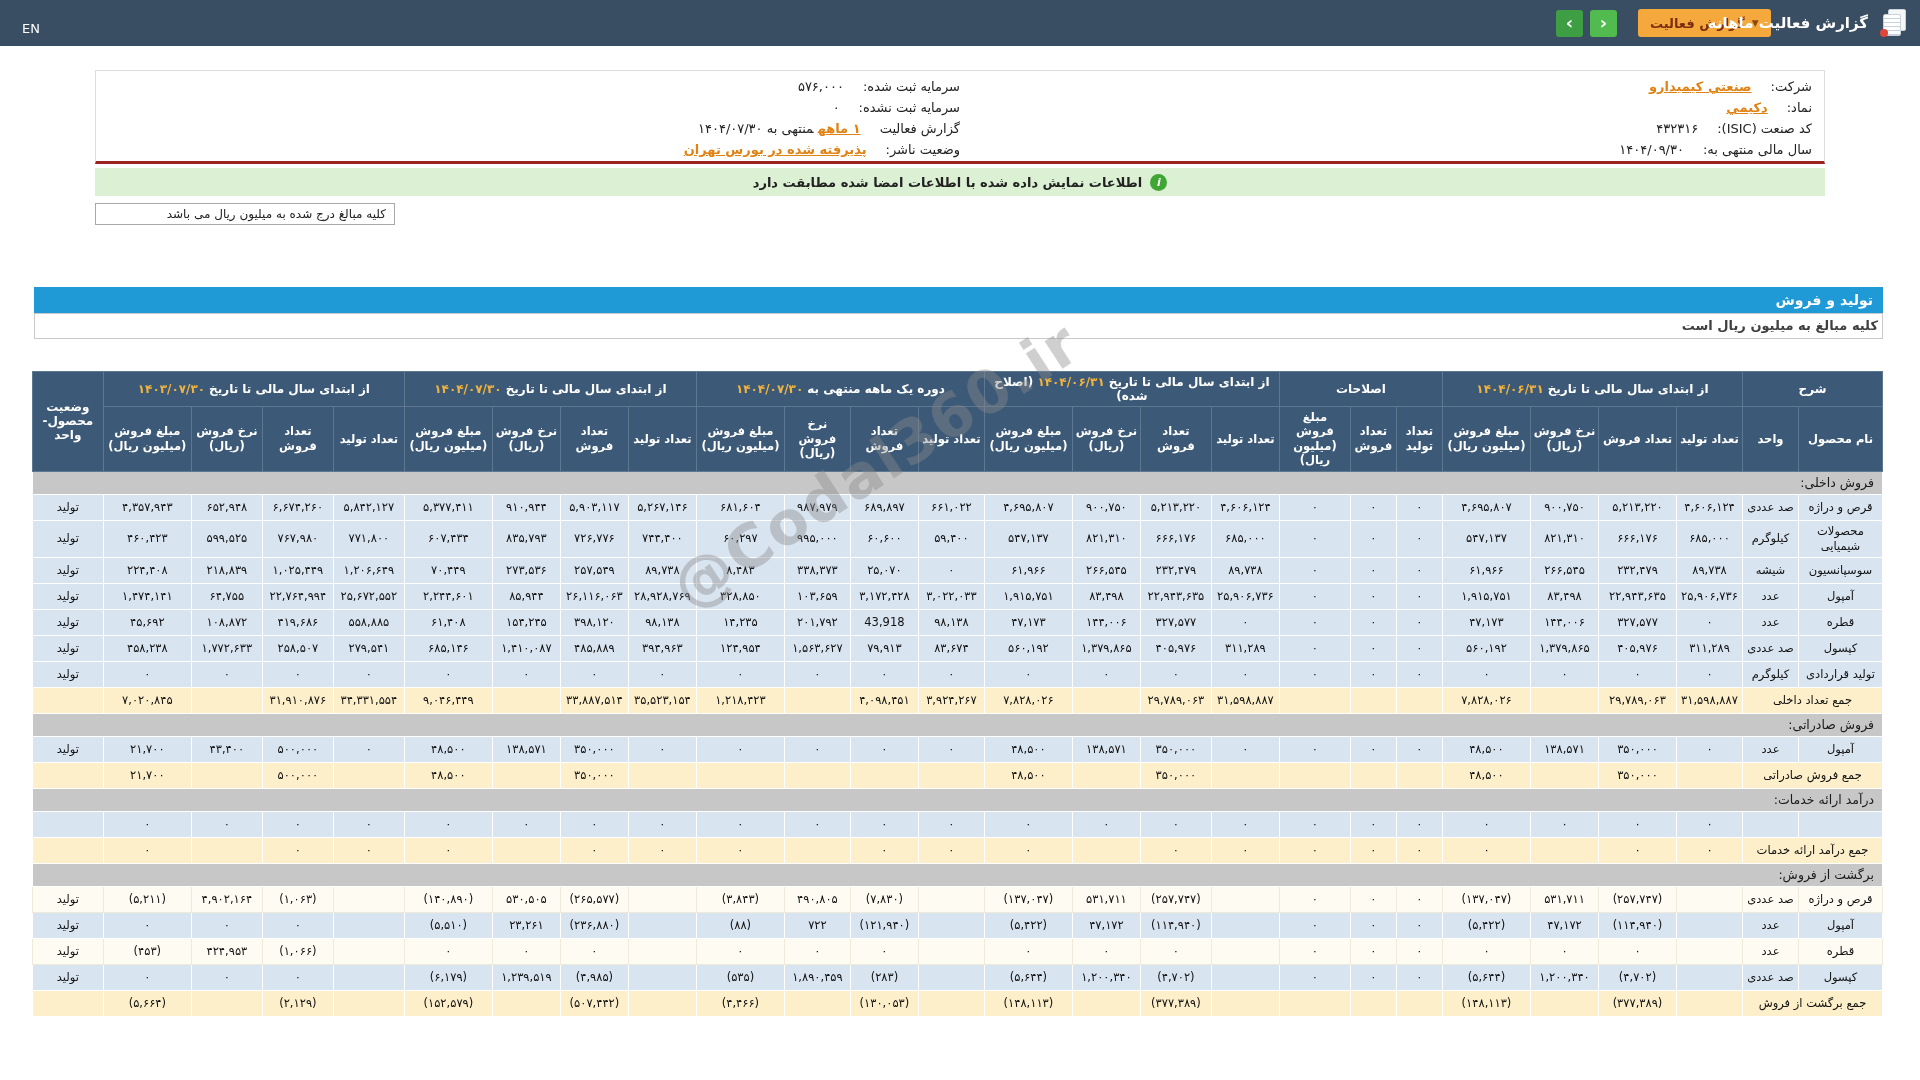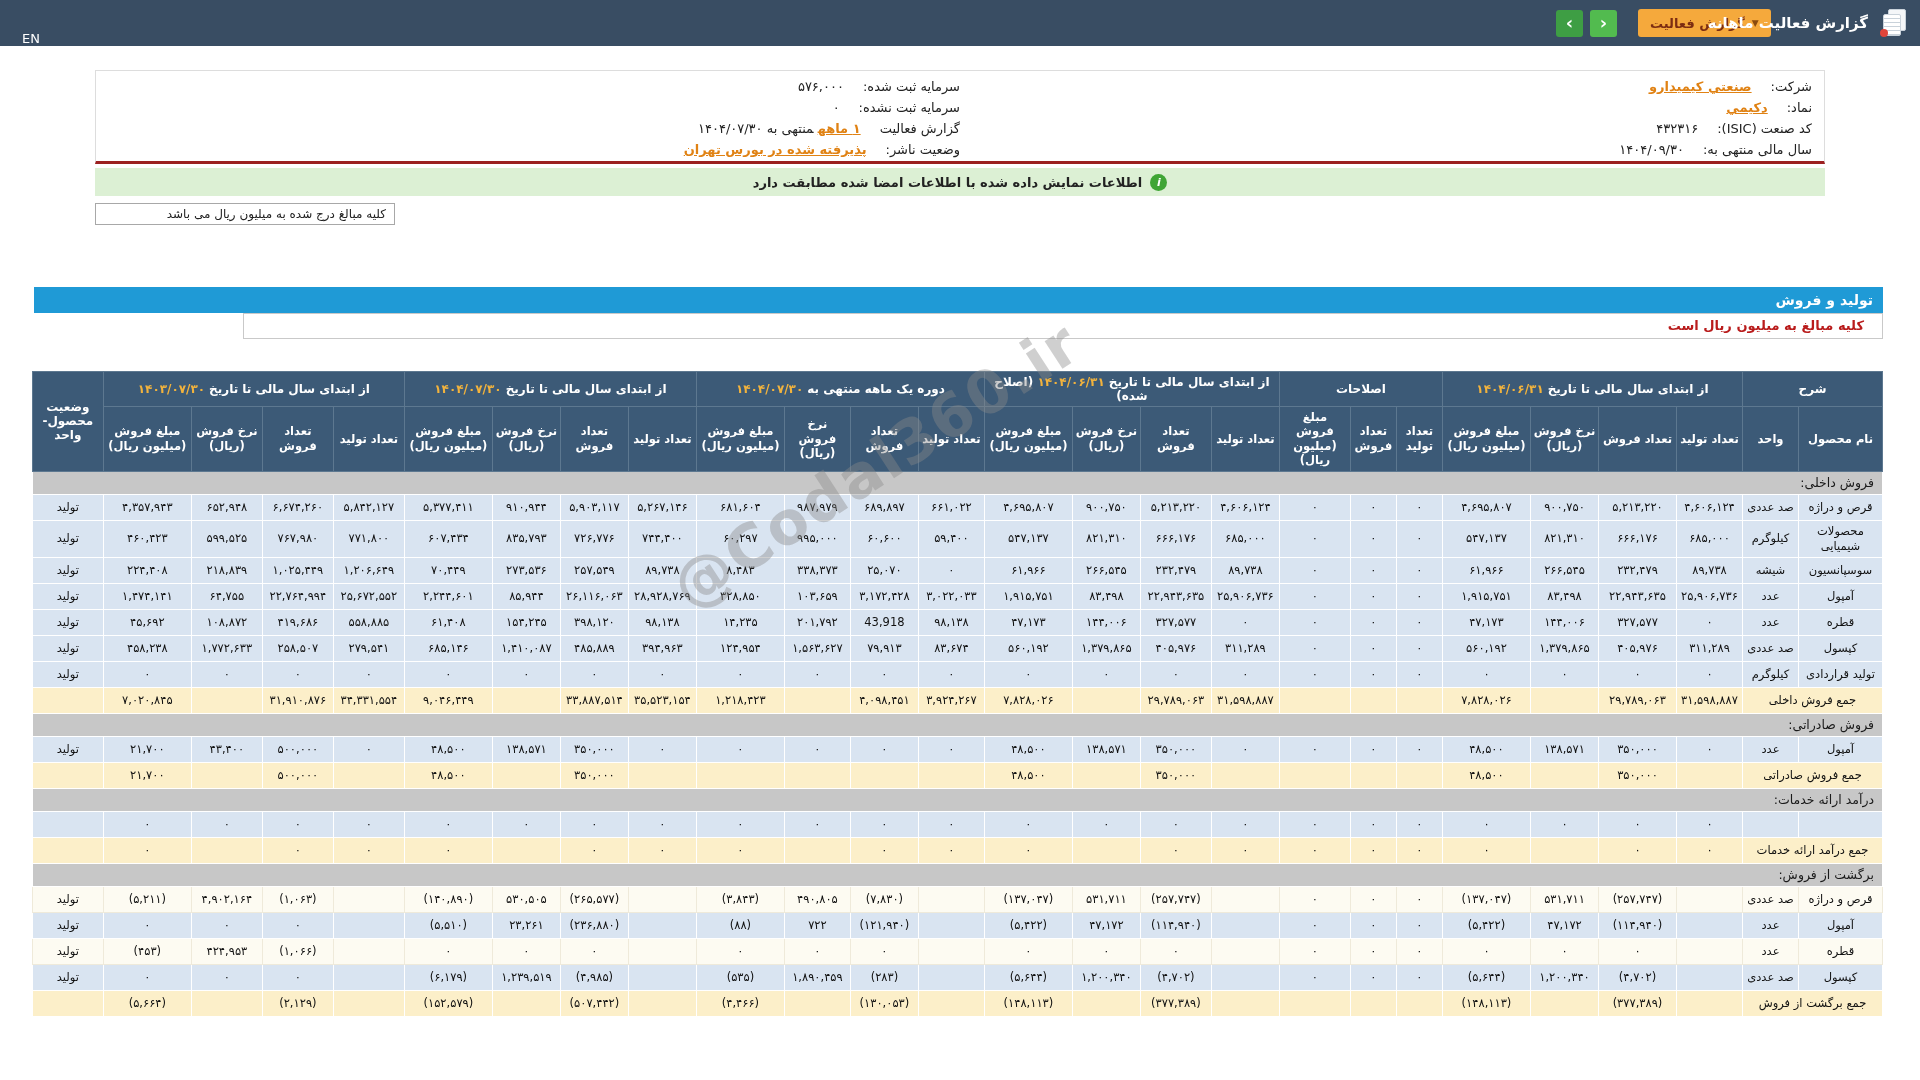--- a/index.html
+++ b/index.html
@@ -1,20 +1,20 @@
 <!DOCTYPE html>
 <html dir="rtl" lang="fa"><head>
 <meta charset="utf-8">
 <style>
   * { margin:0; padding:0; box-sizing:border-box; }
   html,body { width:1920px; height:1080px; overflow:hidden; background:#fff;
     font-family:"DejaVu Sans", sans-serif; }
   
   .topbar { position:absolute; top:0; left:0; width:1920px; height:46px; background:#394d63; z-index:20; }
-  .en { position:absolute; left:22px; top:16px; line-height:46px; color:#fff; font-size:13px; cursor:pointer; }
+  .en { position:absolute; left:22px; top:6px; line-height:46px; color:#fff; font-size:13px; cursor:pointer; }
   .nav-btn { position:absolute; top:10px; width:27px; height:27px; border-radius:3px; color:#fff;
     text-align:center; line-height:25px; font-size:18px; font-weight:bold; cursor:pointer; direction:ltr; }
   .nav-prev { left:1556px; background:#3e9e44; }
   .nav-next { left:1590px; background:#52bb4f; }
   .report-dd { position:absolute; left:1638px; top:9px; height:28px; background:#f5a93c; border-radius:3px;
     display:flex; align-items:center; gap:7px; padding:0 12px; color:#7c2d12; font-size:13px; font-weight:bold; cursor:pointer; }
   .report-dd .caret { font-size:9px; color:#8a4b0f; }
   .bar-title { position:absolute; right:52px; top:0; line-height:46px; color:#fff; font-size:15px; font-weight:bold; }
   .doc-icon { position:absolute; right:14px; top:9px; width:26px; height:28px; }
   .doc-icon .page { position:absolute; background:#f4f6f8; border:1px solid #c9d2da; width:18px; height:22px; border-radius:2px; }
@@ -33,22 +33,22 @@
   .notice { position:absolute; top:168px; right:95px; width:1730px; height:28px; background:#dcf0d4;
     display:flex; align-items:center; justify-content:center; gap:8px; font-size:13px; font-weight:bold; color:#222; }
   .info-i { width:17px; height:17px; border-radius:50%; background:#3fa535; color:#fff; font-size:11px;
     font-weight:bold; text-align:center; line-height:17px; font-style:italic; flex:0 0 auto; }
   
   .amounts { position:absolute; top:203px; left:95px; width:300px; height:22px; border:1px solid #a8a8a8;
     font-size:12px; line-height:20px; padding:0 8px; color:#222; text-align:right; background:#fff; }
   
   .prod-bar { position:absolute; top:287px; right:37px; width:1849px; height:26px; background:#1f9ad6;
     color:#fff; font-weight:bold; font-size:14px; line-height:26px; padding-right:10px; }
-  .note-row { position:absolute; top:313px; right:37px; width:1640px; height:26px; background:#fff;
-    border:1px solid #c9c9c9; font-weight:bold; font-size:13px; line-height:24px; padding-right:18px; color:#b91c1c; }
+  .note-row { position:absolute; top:313px; right:37px; width:1849px; height:26px; background:#fff;
+    border:1px solid #c9c9c9; font-weight:bold; font-size:13px; line-height:24px; padding-right:4px; color:#404040; }
   
   table.main { position:absolute; top:371px; right:37px; width:1849px; border-collapse:collapse;
     table-layout:fixed; direction:rtl; z-index:1; }
   table.main th { background:#3c5a77; color:#fff; font-weight:bold; border:1px solid #5d7890;
     padding:3px 2px; font-size:12px; text-align:center; vertical-align:middle; }
   table.main tr.grp-row th { height:24px; }
   table.main tr.sub-row th { height:40px; font-size:11.5px; line-height:1.25; }
   .hl-date { color:#f2b33d; padding-right:4px; }
   table.main td { border:1px solid #fff; padding:3px 2px; text-align:center; color:#111;
     font-size:11.5px; height:26px; vertical-align:middle; overflow:hidden; line-height:1.3; }
@@ -370,21 +370,21 @@
         <td class="num">۰</td>
         <td class="num">۰</td>
         <td class="num">۰</td>
         <td class="num">۰</td>
         <td class="num">۰</td>
         <td class="num">۰</td>
         <td class="num">۰</td>
         <td>تولید</td>
       </tr>
       <tr class="cream">
-        <td class="pname" colspan="2">جمع فروش داخلی</td>
+        <td class="pname" colspan="2">جمع تعداد داخلی</td>
         <td class="num">۳۱,۵۹۸,۸۸۷</td>
         <td class="num">۲۹,۷۸۹,۰۶۳</td>
         <td class="num"></td>
         <td class="num">۷,۸۲۸,۰۲۶</td>
         <td class="num"></td>
         <td class="num"></td>
         <td class="num"></td>
         <td class="num">۳۱,۵۹۸,۸۸۷</td>
         <td class="num">۲۹,۷۸۹,۰۶۳</td>
         <td class="num"></td>

